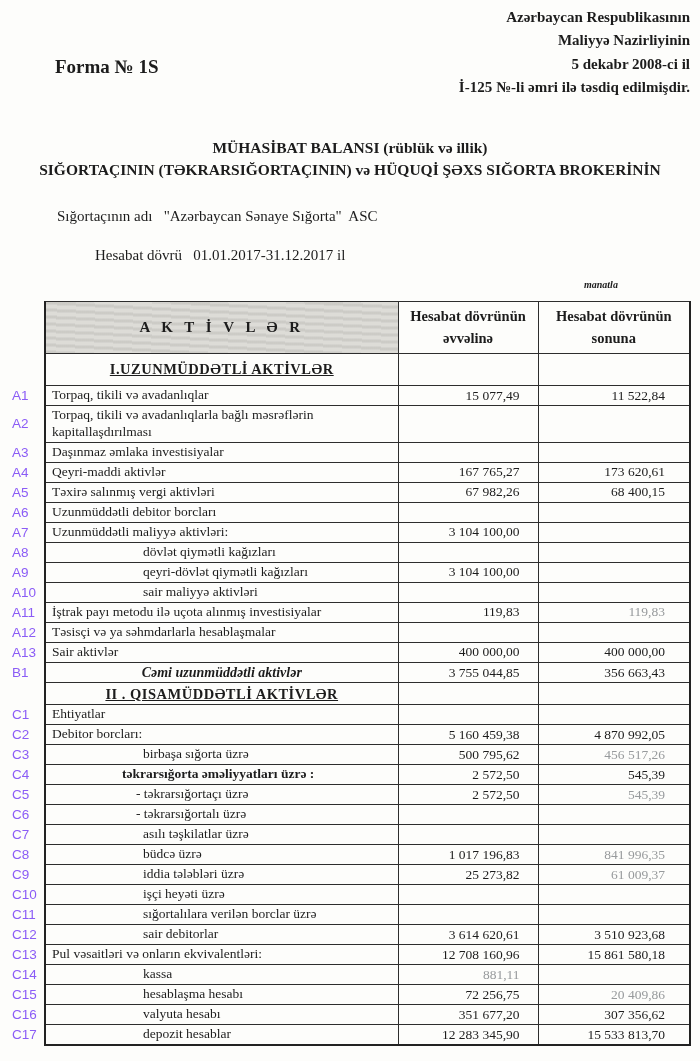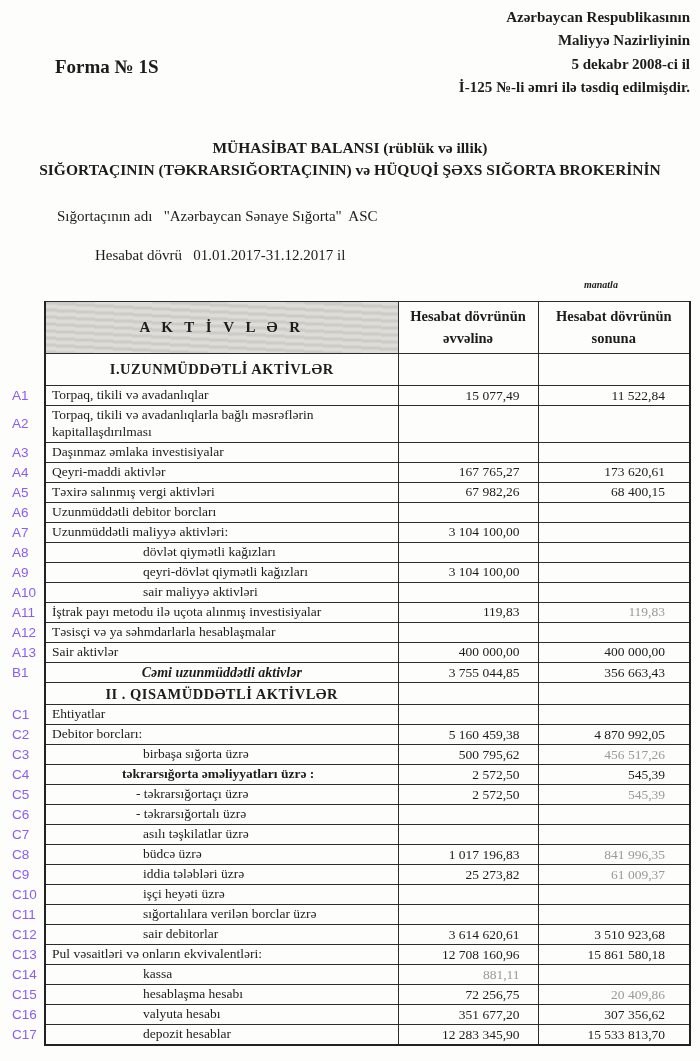--- a/index.html
+++ b/index.html
@@ -61,21 +61,21 @@
     background-image:repeating-linear-gradient(3deg, rgba(110,110,105,0.10) 0 3px, rgba(255,255,255,0.14) 3px 7px);
     font-size:15px; letter-spacing:4px; text-align:center;
   }
   th.colhead { font-size:14.5px; text-align:center; white-space:pre-line; line-height:1.5; }
 
   td.label { font-size:13.5px; padding:1px 4px 1px 6px; line-height:1.25; }
   td.label.item { font-weight:normal;margin-top:14px; }
   td.label.subitem { font-weight:normal; padding-left:97px; }
   td.label.subitem2 { font-weight:normal; padding-left:90px;margin-top:36px; }
   td.label.subitembold { font-weight:bold; padding-left:76px; }
-  td.label.section { font-weight:bold; text-align:center; font-size:14.5px; letter-spacing:0.5px; padding-left:4px; }
+  td.label.section { font-weight:bold; text-align:center; font-size:14.5px; letter-spacing:0.5px; padding-left:4px;text-decoration:underline; }
   td.label.total { font-weight:bold; font-style:italic; text-align:center; font-size:14px; padding-left:4px; }
 
   td.val { text-align:right; font-size:13.5px; padding-right:18px; }
   td.val.v2c { padding-right:24px; }
   td.val.bold { font-weight:normal; }
   td.val.faded { color:#979a9c; }
 </style>
 </head>
 <body>
 

